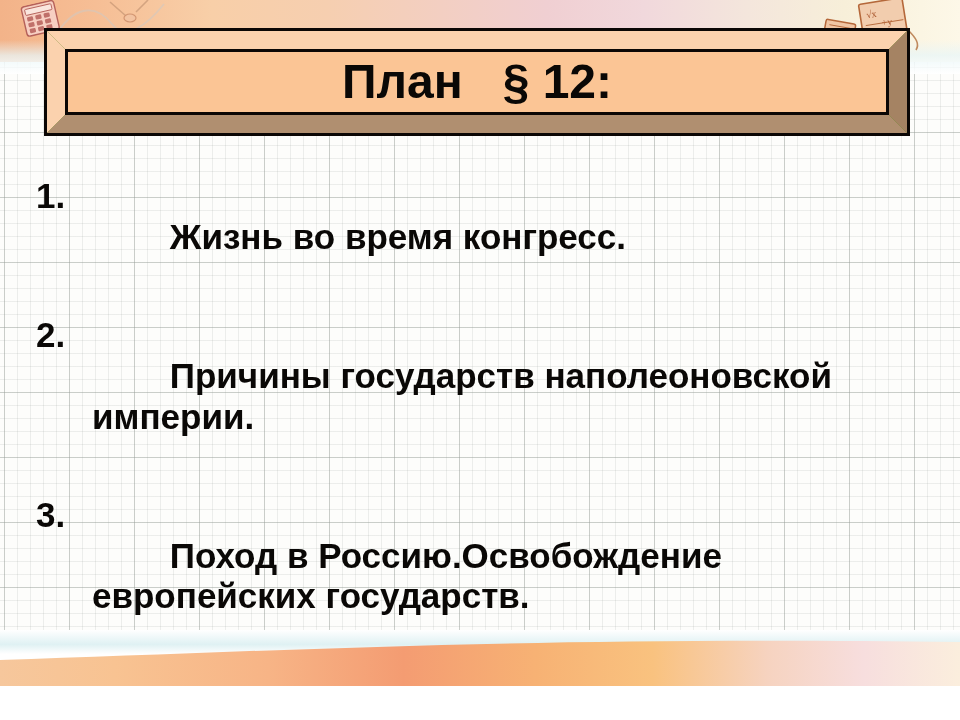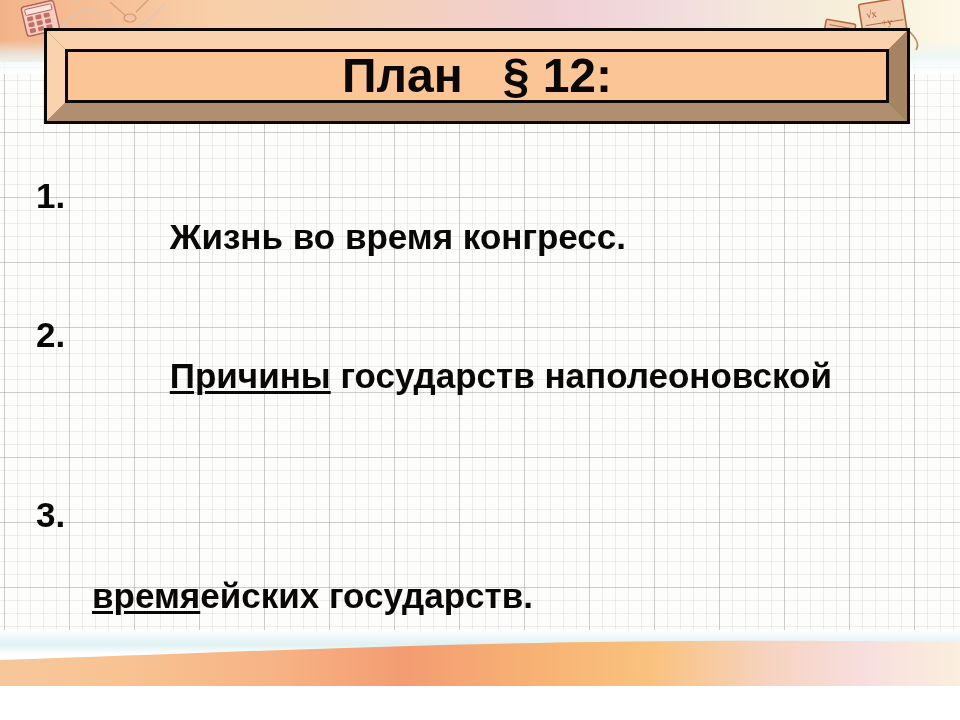--- a/index.html
+++ b/index.html
@@ -85,21 +85,21 @@
     right: 26px; top: 0px;
     width: 118px; height: 52px;
   }
 
   
   .banner-outer {
     position: absolute;
     left: 44px;
     top: 28px;
     width: 866px;
-    height: 96px;
+    height: 108px;
     background: #4d7c0f;
     border: 3px solid #0b0705;
     box-sizing: border-box;
   }
   .bevel-top {
     position: absolute; left: 0; top: 0;
     width: 100%; height: 18px;
     background: #fbd2ae;
     clip-path: polygon(0 0, 100% 0, calc(100% - 18px) 100%, 18px 100%);
   }
@@ -167,21 +167,20 @@
     white-space: pre;
   }
   .item-num.wide {
     width: 56px;
   }
   .item-body {
     flex: 1 1 auto;
     white-space: pre-wrap;
   }
   .u {
-    text-decoration: underline;
     text-decoration-thickness: 3px;
     text-underline-offset: 3px;
   }
   .spacer-sm { height: 16px; }
 
   
   .bottom-deco {
     position: absolute;
     left: 0;
     bottom: 0;
@@ -255,30 +254,30 @@
       <span class="item-body">
         <span>Жизнь во время конгресс.</span>
       </span>
     </div>
 
     <div class="spacer-sm"></div>
 
     <div class="plan-item indented">
       <span class="item-num wide">2.</span>
       <span class="item-body">
-        <span class="u">Причины</span><span> государств наполеоновской</span><br>
+        <span class="u">Причины</span><span> государств наполеоновской</span><br><span>империи.</span>
       </span>
     </div>
 
     <div class="spacer-sm"></div>
 
     <div class="plan-item indented">
       <span class="item-num wide">3.</span>
       <span class="item-body">
-        <br><span class="u">время</span><span>ейских государств.</span>
+        <span class="u">Поход в Россию.Освобождение</span><br><span class="u">европ</span><span>ейских государств.</span>
       </span>
     </div>
 
     <div class="spacer-sm"></div>
 
     <div class="plan-item flush">
       <span class="item-num">4.</span>
       <span class="item-body" style="padding-left:8px;">
         <span class="u">Венский конгресс</span><span>.</span>
       </span>

